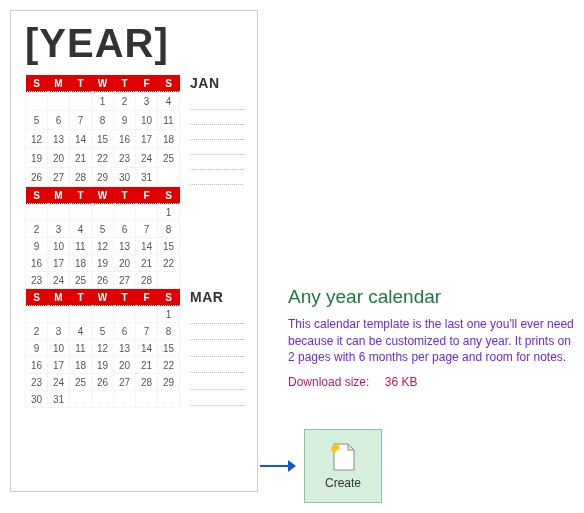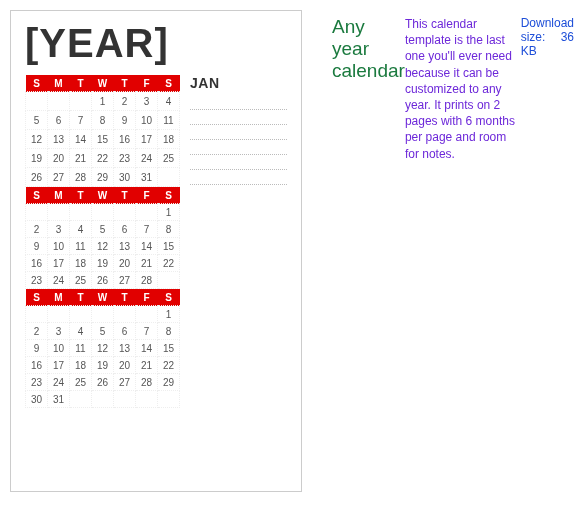--- a/index.html
+++ b/index.html
@@ -9,21 +9,21 @@
     color: #333;
     background: #fff;
     width: 584px;
     height: 513px;
     box-sizing: border-box;
     padding: 10px;
     display: flex;
     gap: 30px;
   }
   .preview {
-    width: 292px;
+    width: 248px;
     height: 482px;
     border: 1px solid #ccc;
     background: #fff;
     padding: 12px 14px;
     box-sizing: border-box;
     display: flex;
     flex-direction: column;
     gap: 12px;
   }
   .year-title {
@@ -78,21 +78,23 @@
     padding-bottom: 2px;
   }
   .note-lines span {
     border-bottom: 1px dotted #bbb;
     height: 14px;
   }
 
   .info-col {
     flex: 1;
     display: flex;
+    flex-direction: column;
     padding-top: 6px;
+    justify-content: flex-end;
   }
   .template-title {
     font-size: 19px;
     font-weight: 400;
     color: #1b7a3f;
     margin: 0 0 8px 0;
   }
   .provided {
     font-size: 12px;
     margin-bottom: 10px;
@@ -103,22 +105,22 @@
     margin-left: 10px;
   }
   .desc {
     font-size: 12px;
     color: #6d28d9;
     line-height: 1.35;
     margin-bottom: 10px;
   }
   .dlsize {
     font-size: 12px;
-    color: #1d4ed8;
-    margin-bottom: 25px;
+    color: #be185d;
+    margin-bottom: 40px;
   }
   .dlsize .val { margin-left: 12px; }
 
   .create-row {
     display: flex;
     align-items: center;
     gap: 8px;
     margin-left: -30px;
   }
   .arrow svg { display:block; }
@@ -342,28 +344,57 @@
               <td>30</td>
               <td>31</td>
               <td></td>
               <td></td>
               <td></td>
               <td></td>
               <td></td>
             </tr>
           </tbody>
         </table>
+        <div class="month-right">
+          <div class="month-name">MAR</div>
+          <div class="note-lines">
+            <span></span>
+            <span></span>
+            <span></span>
+            <span></span>
+            <span></span>
+            <span></span>
+          </div>
+        </div>
       </div>
     </div>
 </div>
 
 <div class="info-col">
   <h1 class="template-title">Any year calendar</h1>
 
 
   <div class="desc">This calendar template is the last one you'll ever need because it can be customized to any year. It prints on 2 pages with 6 months per page and room for notes.</div>
 
   <div class="dlsize">
     <span>Download size:</span>
     <span class="val">36 KB</span>
   </div>
 
+  <div class="create-row">
+    <span class="arrow">
+      <svg width="38" height="18" viewBox="0 0 38 18">
+        <line x1="2" y1="9" x2="30" y2="9" stroke="#1259d6" stroke-width="2"></line>
+        <polygon points="30,3 38,9 30,15" fill="#1259d6"></polygon>
+      </svg>
+    </span>
+    <div class="create-btn">
+      <span class="doc-icon">
+        <svg width="26" height="30" viewBox="0 0 26 30">
+          <polygon points="4,2 18,2 24,8 24,28 4,28" fill="#fff" stroke="#888" stroke-width="1"></polygon>
+          <polygon points="18,2 18,8 24,8" fill="#eee" stroke="#888" stroke-width="1"></polygon>
+          <polygon points="2,4 8,1 10,7 6,9 4,12 1,8" fill="#f5c518"></polygon>
+        </svg>
+      </span>
+      <span class="create-label">Create</span>
+    </div>
+  </div>
 </div>
 
 </body></html>

